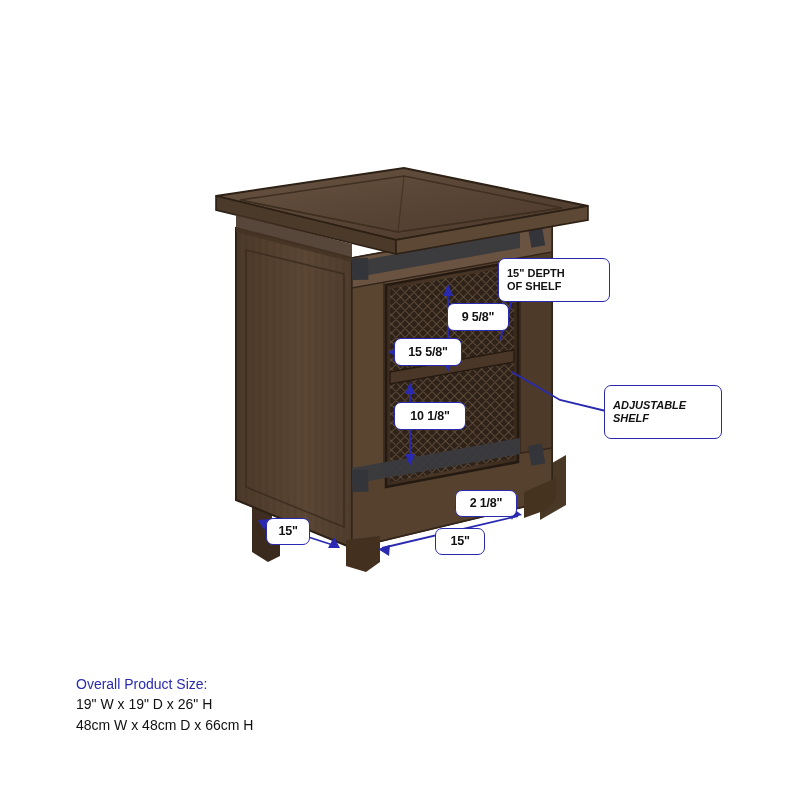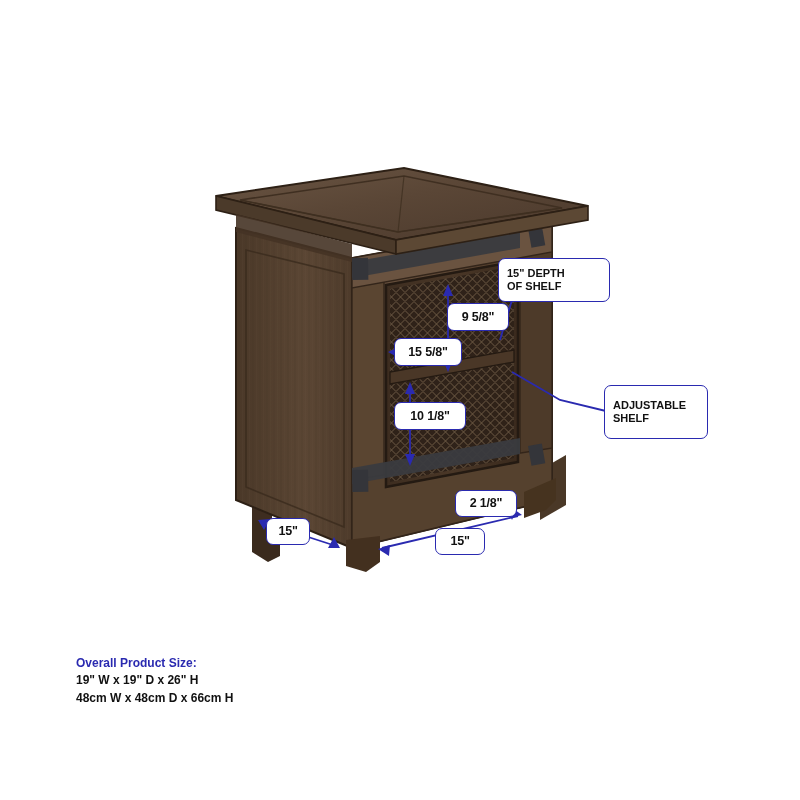--- a/index.html
+++ b/index.html
@@ -48,24 +48,24 @@
   .note-label {
     font-size: 11px;
     font-weight: bold;
     justify-content: flex-start;
     text-align: left;
     padding-left: 8px;
   }
   .overall {
     position: absolute;
     left: 76px;
-    top: 655px;
+    top: 674px;
     color: #111111;
-    font-size: 12px;
-    font-weight: bold;
+    font-size: 14px;
+    font-weight: normal;
     line-height: 1.45;
   }
   .overall .ttl {
     color: #2a2ab0;
     display: block;
   }
   .overall .ln {
     display: block;
     color: #111111;
   }
@@ -187,21 +187,21 @@
       <polygon points="258,520 270,519 264,530"></polygon>
       <polygon points="340,548 328,548 334,537"></polygon>
       <polygon points="378,549 390,545 389,556"></polygon>
       <polygon points="522,515 510,518 511,507"></polygon>
     </g>
   </svg>
 
   <div class="callout-box note-label" style="left:498px; top:258px; width:112px; height:44px;">15" DEPTH
 OF SHELF</div>
 
-  <div class="callout-box note-label" style="left:604px; top:385px; width:104px; height:54px;">ADJUSTABLE
+  <div class="callout-box note-label" style="left:604px; top:385px; width:118px; height:54px;font-style:italic;">ADJUSTABLE
 SHELF</div>
 
   <div class="callout-box dim-label" style="left:447px; top:303px; width:62px; height:28px;">9 5/8"</div>
 
   <div class="callout-box dim-label" style="left:394px; top:338px; width:68px; height:28px;">15 5/8"</div>
 
   <div class="callout-box dim-label" style="left:394px; top:402px; width:72px; height:28px;">10 1/8"</div>
 
   <div class="callout-box dim-label" style="left:455px; top:490px; width:62px; height:27px;">2 1/8"</div>
 

